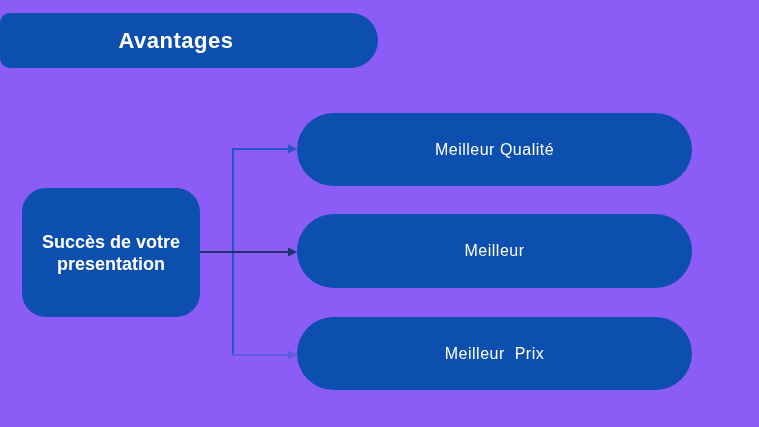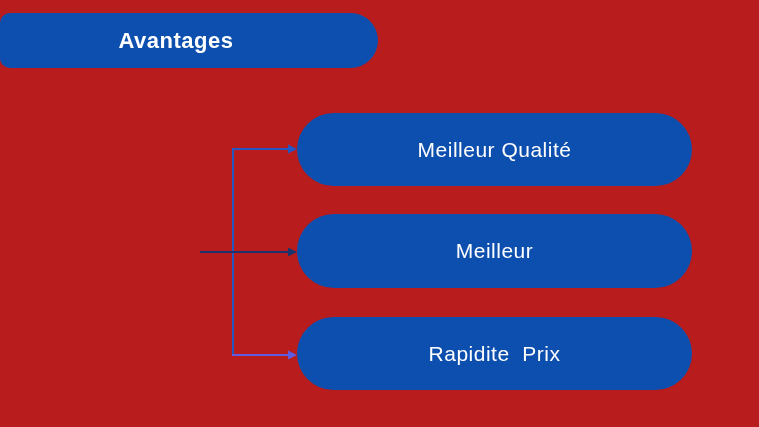--- a/index.html
+++ b/index.html
@@ -7,21 +7,21 @@
     padding: 0;
     width: 759px;
     height: 427px;
     background: #ffffff;
     font-family: "Liberation Sans", sans-serif;
   }
   .slide {
     position: relative;
     width: 759px;
     height: 427px;
-    background: #b91c1c;
+    background: #8b5cf6;
     overflow: hidden;
   }
   .shape {
     position: absolute;
     background: #0d4fae;
     color: #ffffff;
     display: flex;
     align-items: center;
     justify-content: center;
     box-sizing: border-box;
@@ -49,21 +49,21 @@
     text-align: center;
   }
   .root-box .label {
     width: 164px;
   }
   .pill {
     left: 297px;
     width: 395px;
     height: 73px;
     border-radius: 37px;
-    font-size: 21px;
+    font-size: 16px;
     letter-spacing: 0.5px;
     white-space: pre;
   }
   .pill-1 { top: 113px; }
   .pill-2 { top: 214px; height: 74px; }
   .pill-3 { top: 317px; }
   svg.connectors {
     position: absolute;
     left: 0;
     top: 0;
@@ -86,24 +86,27 @@
     <polygon points="288,247.5 297,252 288,256.5" fill="#1c336e"></polygon>
 
     <path d="M232,355 L289,355" fill="none" stroke-width="2" stroke="#5e5ce0"></path>
     <polygon points="288,350.5 297,355 288,359.5" fill="#5e5ce0"></polygon>
   </svg>
 
   <div class="shape banner">
     <span>Avantages</span>
   </div>
 
+  <div class="shape root-box">
+    <div class="label">Succès de votre presentation</div>
+  </div>
 
   <div class="shape pill pill-1">
     <span>Meilleur Qualité</span>
   </div>
   <div class="shape pill pill-2">
     <span>Meilleur</span>
   </div>
   <div class="shape pill pill-3">
-    <span>Rapidite  Prix</span>
+    <span>Meilleur  Prix</span>
   </div>
 
 </div>
 
 </body></html>

